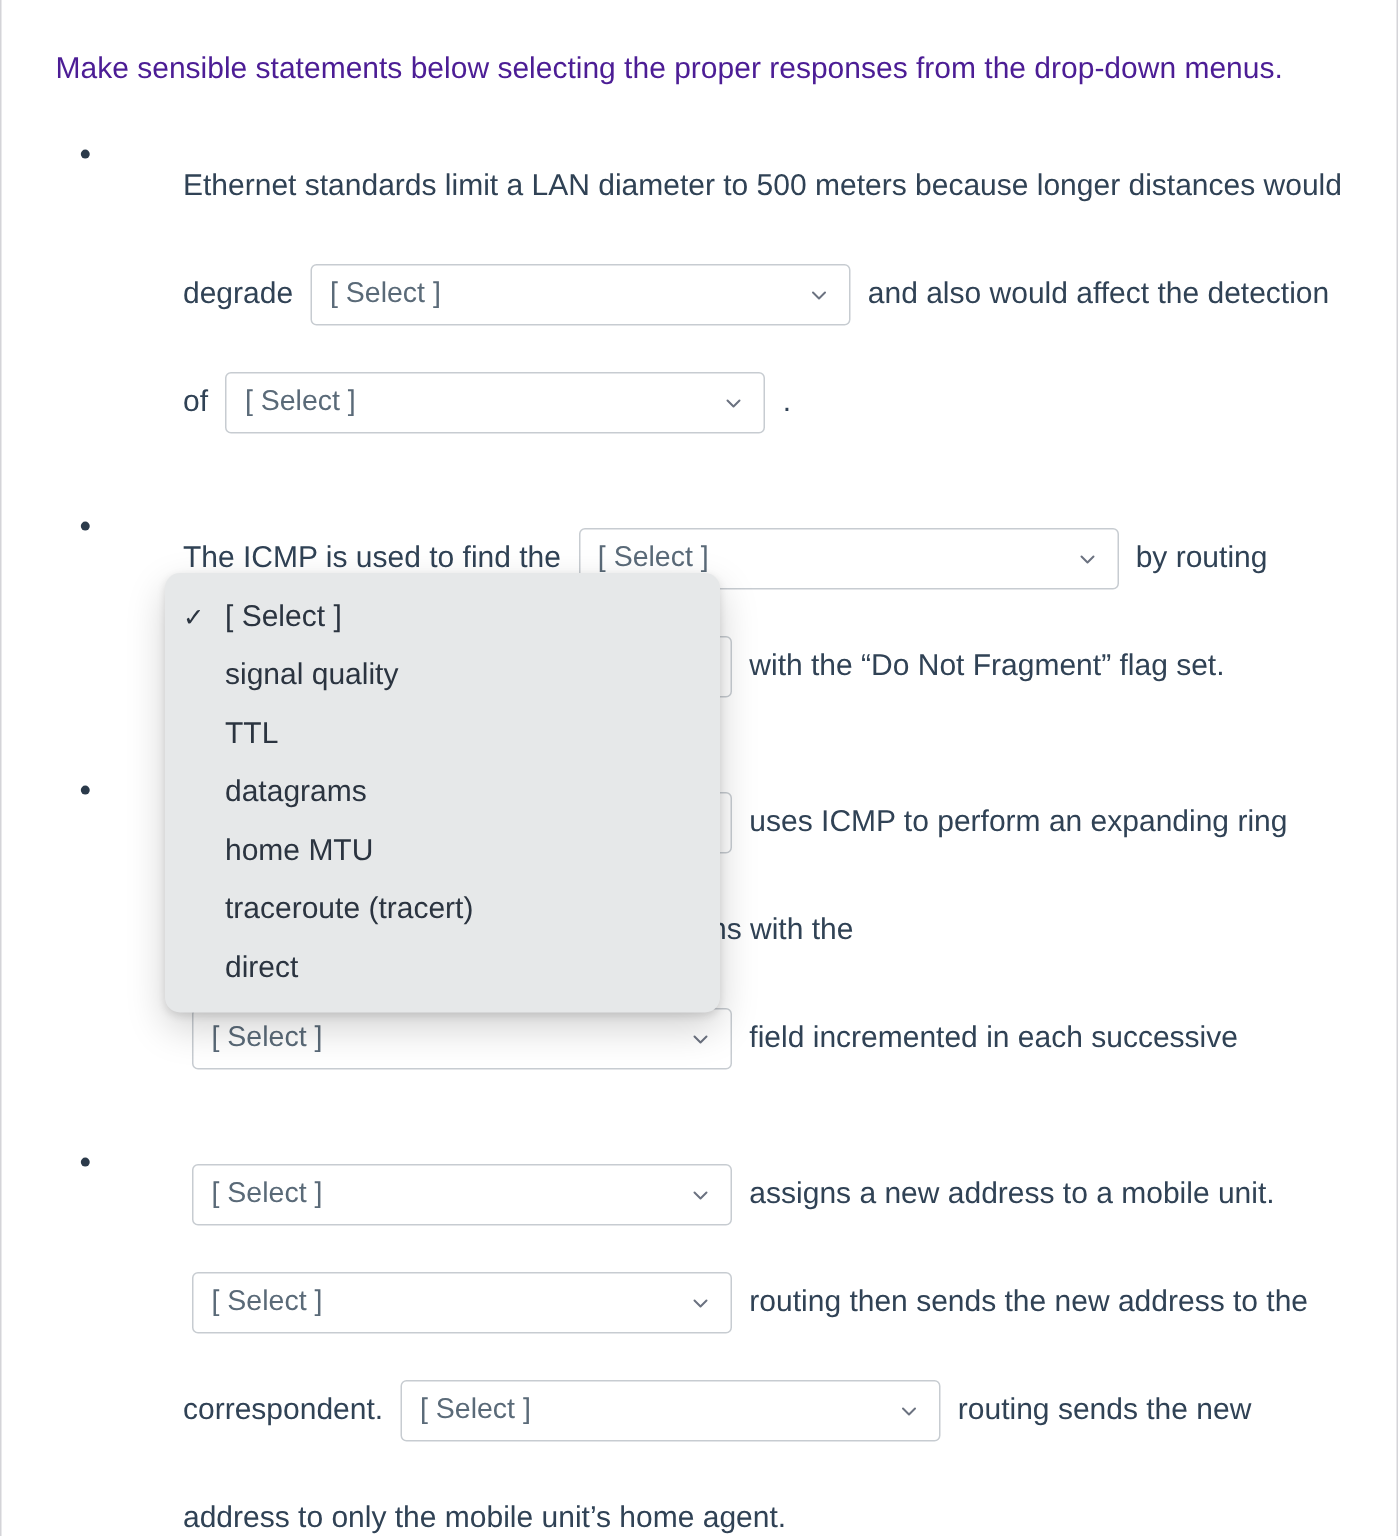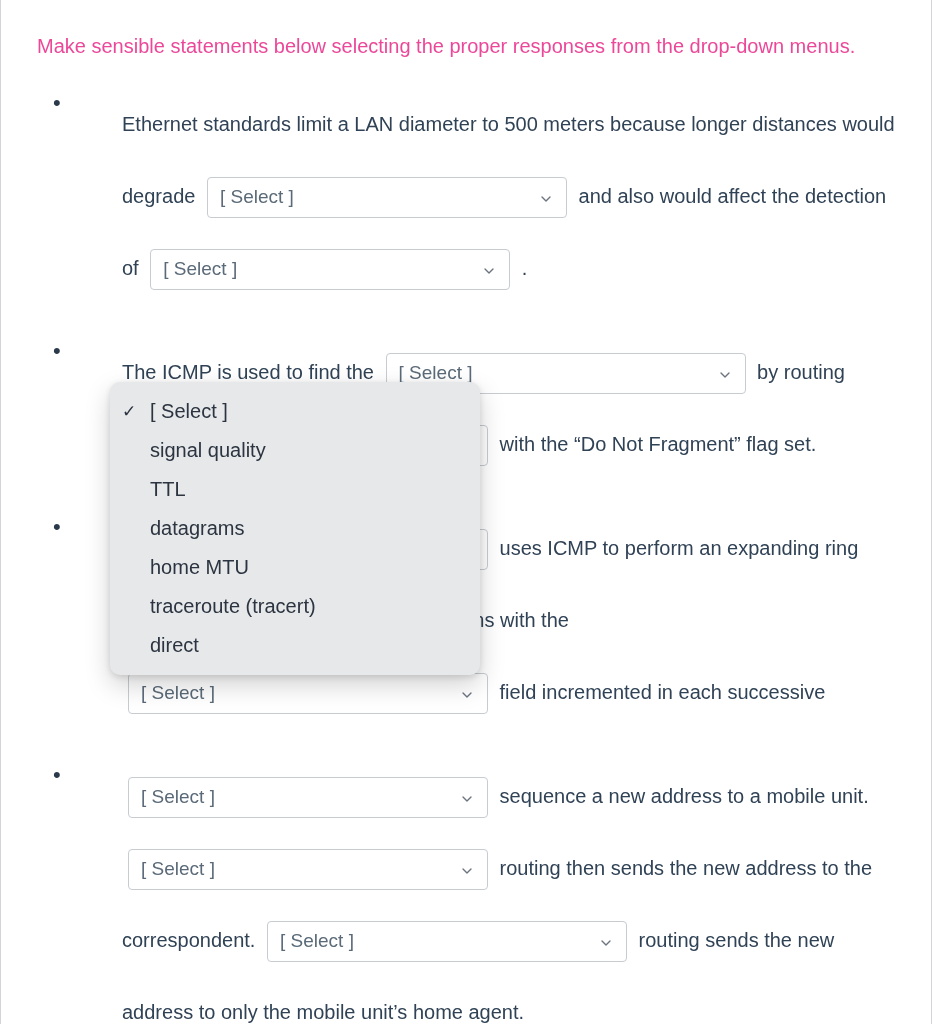--- a/index.html
+++ b/index.html
@@ -11,21 +11,21 @@
   position: relative;
   overflow: hidden;
 }
 .container {
   border-left: 1px solid #d4d4d8;
   border-right: 1px solid #d4d4d8;
   min-height: 100%;
   padding: 24px 36px 60px 36px;
 }
 .intro {
-  color: #ec4899;
+  color: #4c1d95;
   font-size: 20px;
   line-height: 2.2;
   margin-bottom: 20px;
 }
 ul.bullets { list-style: none; padding-left: 40px; }
 ul.bullets > li { position: relative; margin-bottom: 32px; }
 ul.bullets > li::before {
   content: "•";
   position: absolute;
   left: -24px;
@@ -135,21 +135,21 @@
                 <polyline points="6 9 12 15 18 9"></polyline>
               </svg></span>
           </span> <span class="txt">field incremented in each successive</span> </div>
       </li>
       <li>
         <div class="line"><span class="select-box sm">
             <span>[ Select ]</span>
             <span class="chevron"><svg viewBox="0 0 24 24" fill="none" stroke-width="2" stroke-linecap="round" stroke-linejoin="round">
                 <polyline points="6 9 12 15 18 9"></polyline>
               </svg></span>
-          </span> <span class="txt">sequence a new address to a mobile unit.</span> <span class="select-box sm">
+          </span> <span class="txt">assigns a new address to a mobile unit.</span> <span class="select-box sm">
             <span>[ Select ]</span>
             <span class="chevron"><svg viewBox="0 0 24 24" fill="none" stroke-width="2" stroke-linecap="round" stroke-linejoin="round">
                 <polyline points="6 9 12 15 18 9"></polyline>
               </svg></span>
           </span> <span class="txt">routing then sends the new address to the correspondent.</span> <span class="select-box sm">
             <span>[ Select ]</span>
             <span class="chevron"><svg viewBox="0 0 24 24" fill="none" stroke-width="2" stroke-linecap="round" stroke-linejoin="round">
                 <polyline points="6 9 12 15 18 9"></polyline>
               </svg></span>
           </span> <span class="txt">routing sends the new address to only the mobile unit’s home agent.</span> </div>

